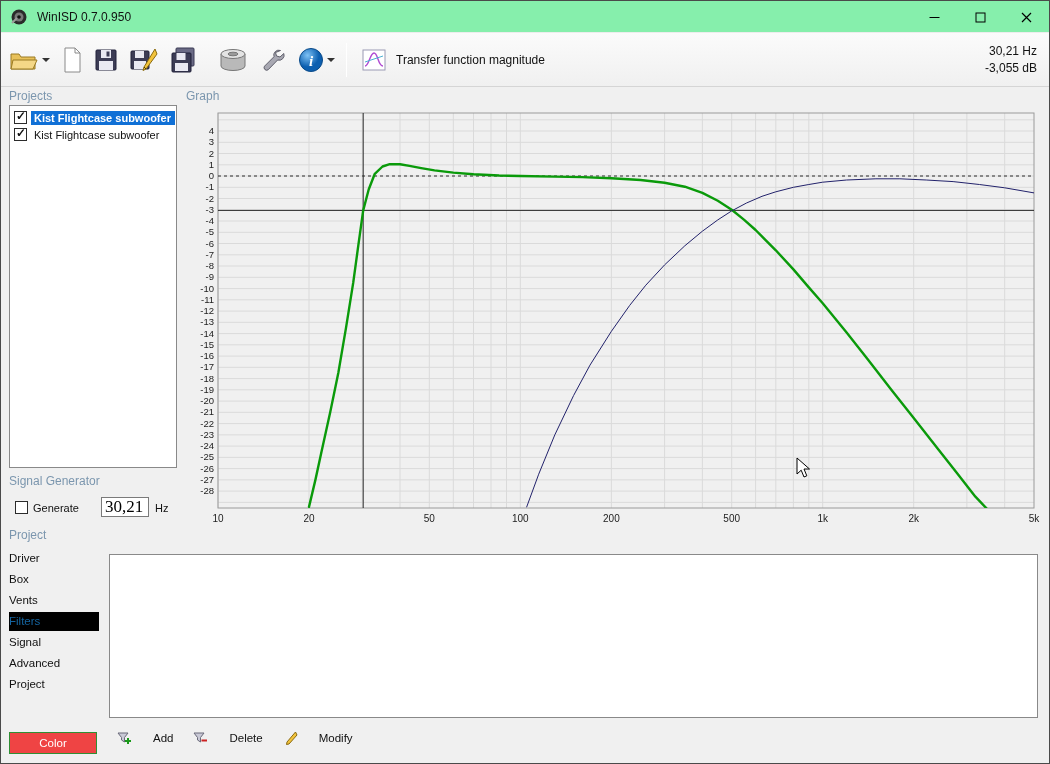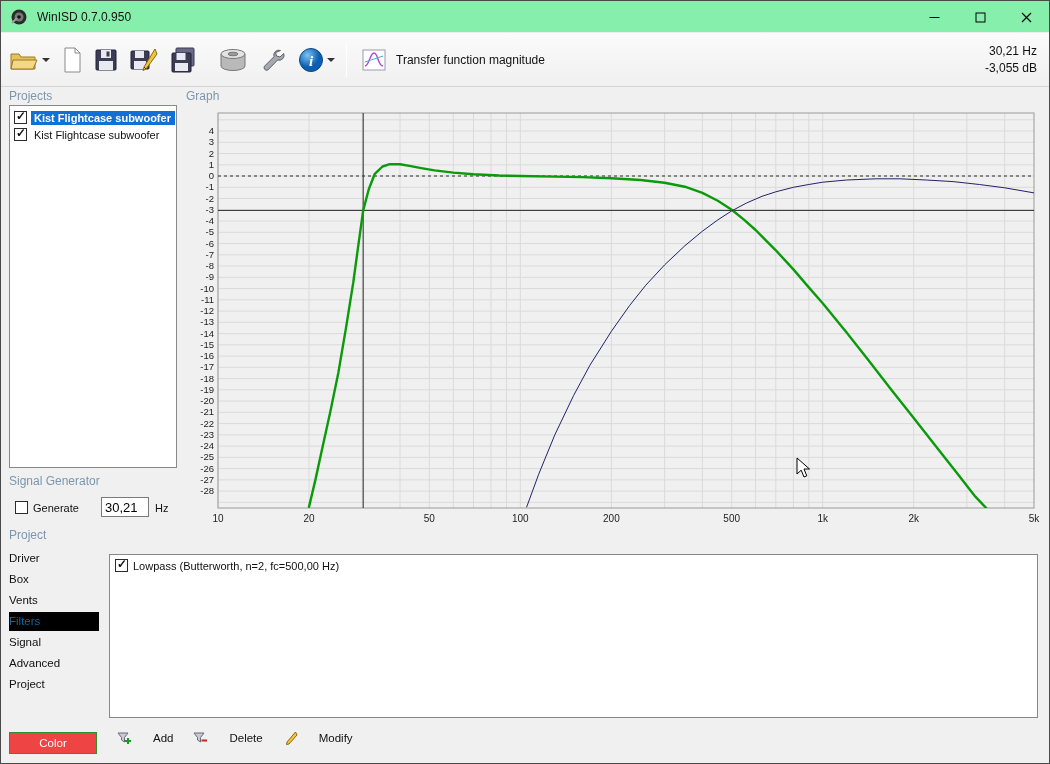--- a/index.html
+++ b/index.html
@@ -36,21 +36,21 @@
   .prow { display:flex; align-items:center; height:17px; padding-left:4px; gap:4px; font-size:11px; color:#111; }
   .prow .lbl { flex:1; padding:1px 3px; margin-right:1px; white-space:nowrap; overflow:hidden; }
   .prow.selected .lbl { background:#1070d6; color:#fff;font-weight:bold; }
 
   .cb { width:13px; height:13px; border:1px solid #2b2b2b; background:#fff; position:relative; flex:none; }
   .cb.checked::after { content:"✓"; position:absolute; left:1px; top:-3px; font-size:12px; font-weight:bold; color:#111; }
 
   
   .gen-row { position:absolute; left:14px; top:500px; display:flex; align-items:center; gap:5px; font-size:11px; color:#111; }
   .freqbox { position:absolute; left:100px; top:496px; width:48px; height:20px; border:1px solid #7a7a7a;
-             font-size:13px; padding:0 3px; font-family:Liberation Sans, sans-serif; background:#fff; }
+             font-size:17px; padding:0 3px; font-family:Liberation Serif, serif; background:#fff; }
   .hz { position:absolute; left:154px; top:501px; font-size:11px; color:#111; }
 
   
   .pnav { position:absolute; left:8px; top:548px; width:90px; }
   .pnav-item { height:19px; line-height:19px; margin-bottom:2px; 
                font-size:11.5px; color:#111; }
   .pnav-item.selected { background:#000000; color:#1464a0; }
 
   .colorbtn { position:absolute; left:8px; top:731px; width:88px; height:22px; background:#ef4444;
               border:1px solid #2f8f35; color:#fff; font-size:11.5px; display:flex;
@@ -323,24 +323,20 @@
         <text x="848.0" y="417" text-anchor="middle" font-size="10" fill="#222">5k</text>
         <line x1="32" y1="71.0" x2="848" y2="71.0" stroke="#2a2a2a" stroke-dasharray="3,3"></line>
         <line x1="177.2" y1="8" x2="177.2" y2="403" stroke="#2a2a2a"></line>
         <line x1="32" y1="105.4" x2="848" y2="105.4" stroke="#2a2a2a"></line>
         <polyline points="123.0,401.9 129.4,374.9 135.5,346.7 144.2,307.3 152.3,268.0 160.0,222.9 167.2,177.9 171.8,144.2 177.2,105.4 182.7,84.5 188.8,68.8 196.5,61.5 203.8,59.2 214.0,59.2 223.5,60.9 235.2,63.1 248.5,65.4 267.3,67.6 287.5,69.3 313.0,70.5 334.3,71.0 368.8,71.6 396.1,72.1 425.4,73.3 454.6,75.0 478.6,77.8 498.8,81.7 516.4,87.9 531.8,95.8 545.7,104.8 558.2,114.9 569.6,125.0 589.8,145.3 607.4,164.4 622.8,182.4 636.7,198.2 660.6,227.4 680.9,253.3 706.3,286.0 727.7,313.0 751.6,343.4 771.9,369.2 789.4,391.7 801.2,404.1" fill="none" stroke="#0a9a0a" stroke-width="2.4" clip-path="url(#pc)" stroke-linejoin="round" stroke-linecap="round"></polyline>
         <polyline points="340.7,401.9 352.7,369.2 368.8,329.9 387.6,290.5 404.0,260.1 425.4,226.3 443.7,200.4 459.8,180.2 478.6,159.9 498.8,140.8 516.4,126.2 531.8,114.9 545.7,105.9 560.5,98.0 576.0,91.3 589.8,86.8 607.4,82.3 622.8,79.5 636.7,77.2 660.6,75.0 689.9,73.8 713.9,73.8 740.2,75.0 767.1,76.6 793.4,79.5 818.7,82.8 848.0,87.9" fill="none" stroke="#22226b" stroke-width="1" clip-path="url(#pc)" stroke-linejoin="round" stroke-linecap="round"></polyline>
       </svg>
   </div>
 
   <div class="filterpanel">
-    <div class="frow">
-      <span class="cb checked"></span>
-      <span>Lowpass (Butterworth, n=2, fc=500,00 Hz)</span>
-    </div>
   </div>
 
   <div class="fbuttons">
     <div class="fbtn">
       <svg width="15" height="14" viewBox="0 0 15 14">
         <path d="M1 2 L11 2 L7.5 6.5 L7.5 11 L4.5 9 L4.5 6.5 Z" fill="#c9c9d6" stroke="#6a6a7a"></path>
         <path d="M11 7 L11 13 M8 10 L14 10" stroke="#1a9a1a" stroke-width="2"></path>
       </svg>
       <span>Add</span>
     </div>

